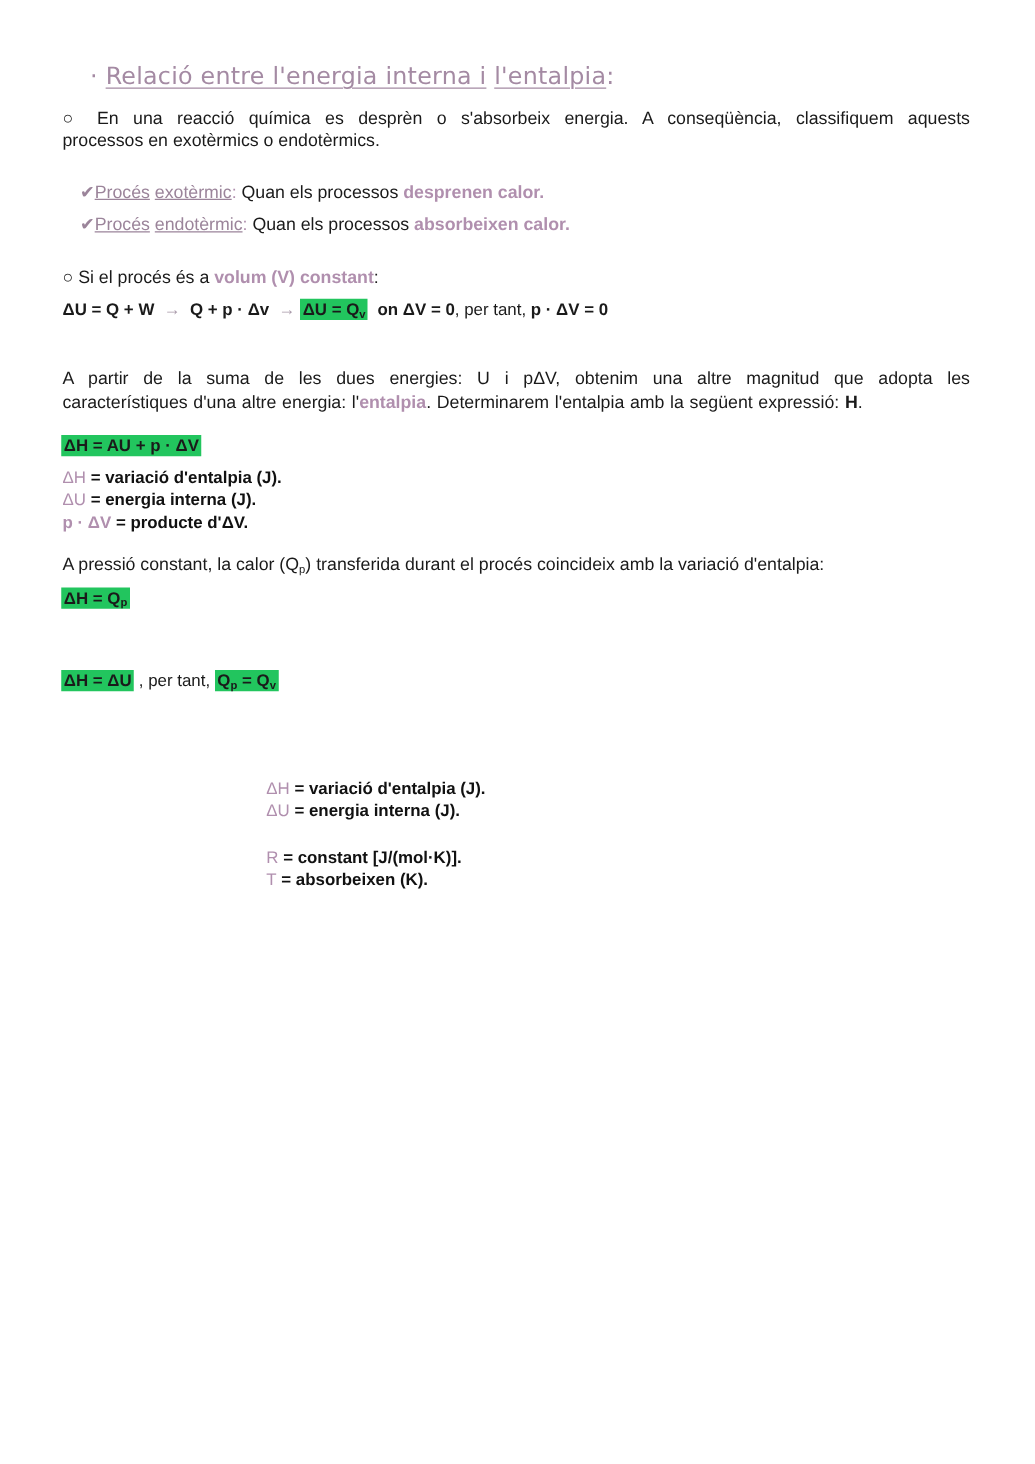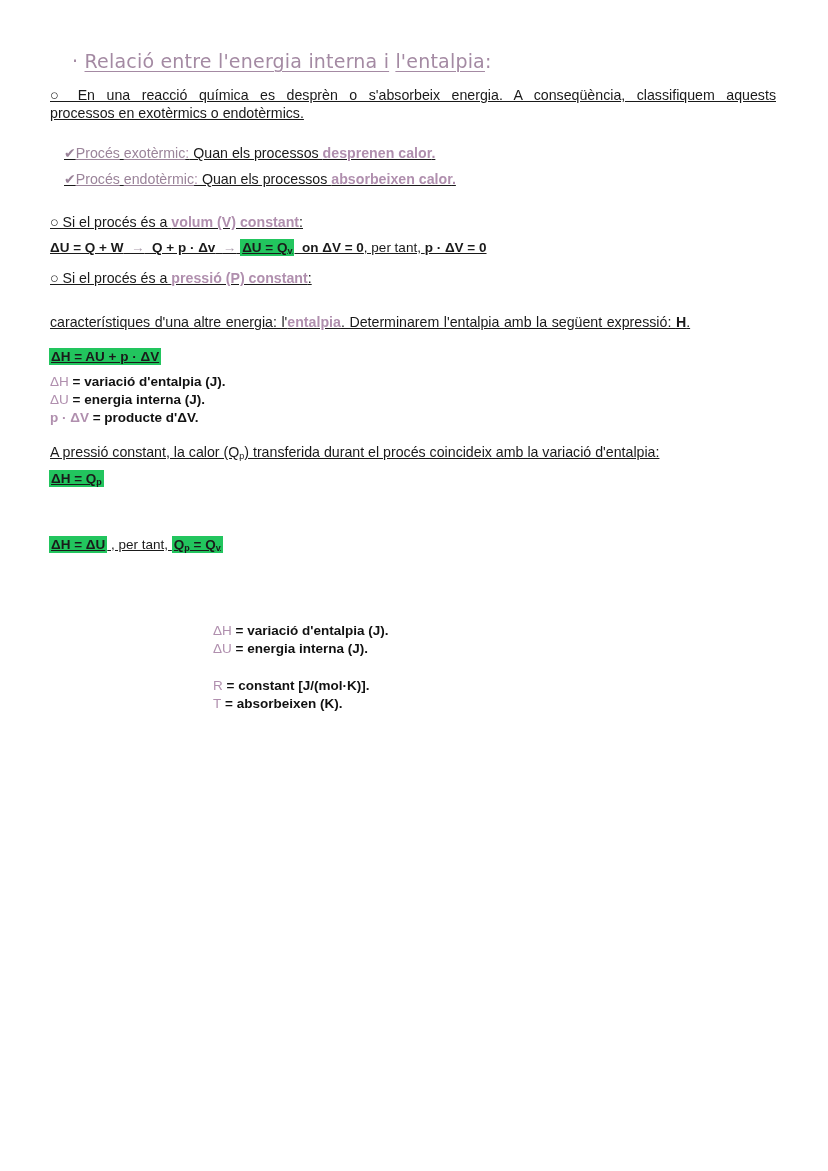--- a/index.html
+++ b/index.html
@@ -8,21 +8,21 @@
     font-family: "Liberation Sans", sans-serif; color: #111;
     position: relative; overflow: hidden;
   }
   .page { position: absolute; left: 0; top: 0; width: 828px; height: 1011px; }
   .abs { position: absolute; white-space: nowrap; }
   .title {
     left: 72px; top: 50px; font-family: "DejaVu Sans", sans-serif;
     font-size: 19px; color: #a48aa3; letter-spacing: 0.2px;
   }
   .title .u { text-decoration: underline; text-decoration-thickness: 1px; text-underline-offset: 3px; }
-  .p { font-size: 14.2px; line-height: 19px; color: #1a1a1a; text-decoration: underline; }
+  .p { font-size: 14.2px; line-height: 19px; color: #1a1a1a; }
   .accent { color: #b08fae; font-weight: bold; }
   .accent-n { color: #b08fae; }
   .bold { font-weight: bold; }
   .hl { background: #22c55e; padding: 1px 2px; font-weight: bold; }
   .arrow { color: #a99aaa; font-weight: normal; }
   .justify { text-align: justify; text-align-last: justify; white-space: normal; width: 726px; }
   .check { color: #9b849a; font-size: 14px; }
   .ul { text-decoration: underline; color: #9b849a; }
   sub { font-size: 9px; vertical-align: -2px; }
   .small-sub { font-size: 10px; vertical-align: -3px; font-weight: bold; }
@@ -56,23 +56,21 @@
   </div>
   <div class="abs p" style="left:50px; top:238px; font-size:13.5px;">
     <span class="bold">ΔU = Q + W</span>
     &nbsp;<span class="arrow">→</span>&nbsp;
     <span class="bold">Q + p · Δv</span>
     &nbsp;<span class="arrow">→</span>
     <span class="hl"><span>ΔU = Q</span><sub>v</sub></span>
     &nbsp;<span class="bold">on ΔV = 0</span><span>, per tant, </span><span class="bold">p · ΔV = 0</span>
   </div>
 
-  <div class="abs p" style="left:50px; top:269px;">
-    <span>○ Si el procés és a </span><span class="accent">pressió (P) constant</span><span>:</span>
-  </div>
+  <div class="abs p justify" style="left:50px; top:294px;">A partir de la suma de les dues energies: U i pΔV, obtenim una altre magnitud que adopta les</div>
   <div class="abs p" style="left:50px; top:313px; word-spacing:0.6px;">
     <span>característiques d'una altre energia: l'</span><span class="accent">entalpia</span><span>. Determinarem l'entalpia amb la següent expressió: </span><span class="bold">H</span><span>.</span>
   </div>
 
   <div class="abs p" style="left:49px; top:347px; font-size:13.5px;">
     <span class="hl">ΔH = AU + p · ΔV</span>
   </div>
 
   <div class="abs def" style="left:50px; top:372px;"><span class="accent-n" style="font-weight:normal">ΔH</span><span> = </span><span>variació d'entalpia  (J).</span></div>
   <div class="abs def" style="left:50px; top:390px;"><span class="accent-n" style="font-weight:normal">ΔU</span><span> = </span><span>energia  interna  (J).</span></div>

